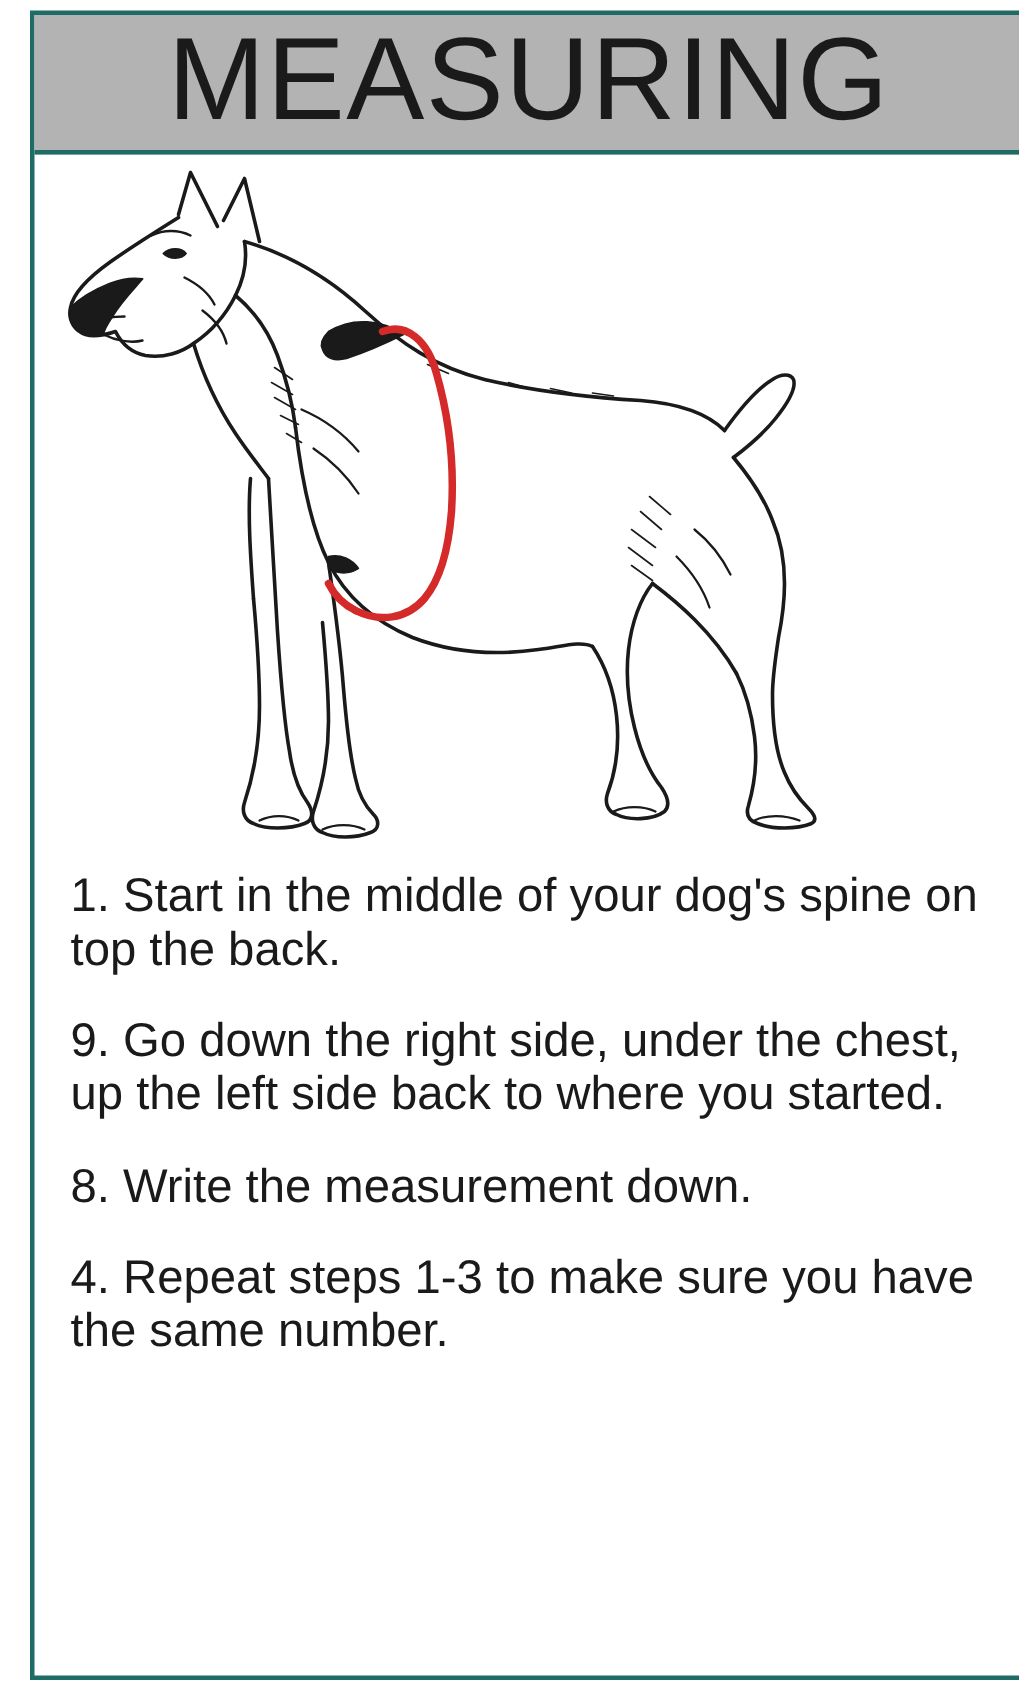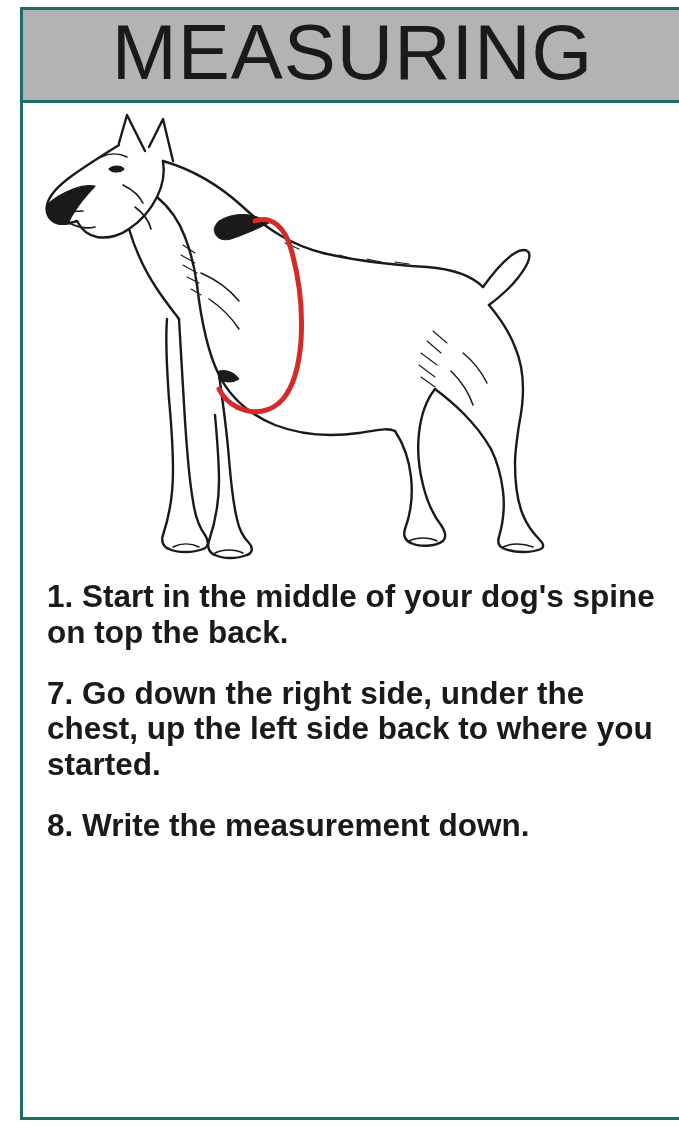--- a/index.html
+++ b/index.html
@@ -53,21 +53,21 @@
   .steps {
     flex: 1 1 auto;
     padding: 6px 22px 0 24px;
     box-sizing: border-box;
   }
   .step {
     font-size: 31.5px;
     line-height: 1.12;
     color: #1a1a1a;
     margin: 0 0 26px 0;
-    font-weight: 700;
+    font-weight: 400;
   }
   .step:last-child { margin-bottom: 0; }
 </style>
 </head>
 <body>
 
 <div class="card">
 
   <div class="title-band">
     <div class="title-line">MEASURING</div>
@@ -173,17 +173,18 @@
       <g fill="none" stroke="#d42a2a" stroke-width="5" stroke-linecap="round">
         <path d="M232 118 C248 112 262 124 268 146 C276 174 280 206 278 238
                  C276 264 270 284 260 296 C248 310 230 312 214 304"></path>
         <path d="M214 304 C206 300 200 294 196 286" stroke-dasharray="0 0"></path>
       </g>
     </svg>
   </div>
 
   <div class="steps">
     <p class="step">1. Start in the middle of your dog's spine on top the back.</p>
-    <p class="step">7. Go down the right side, under the chest, up the left side back to where you started.</p>
+    <p class="step">9. Go down the right side, under the chest, up the left side back to where you started.</p>
     <p class="step">8. Write the measurement down.</p>
+    <p class="step">4. Repeat steps 1-3 to make sure you have the same number.</p>
   </div>
 
 </div>
 
 </body></html>

